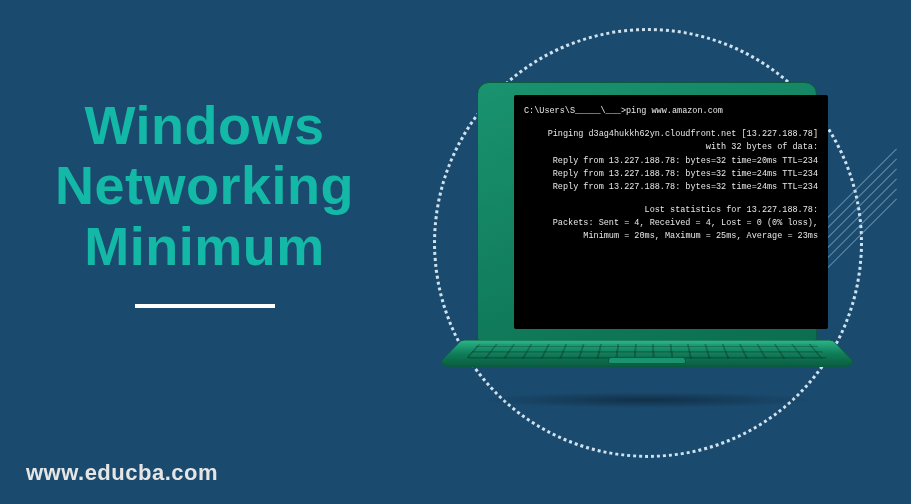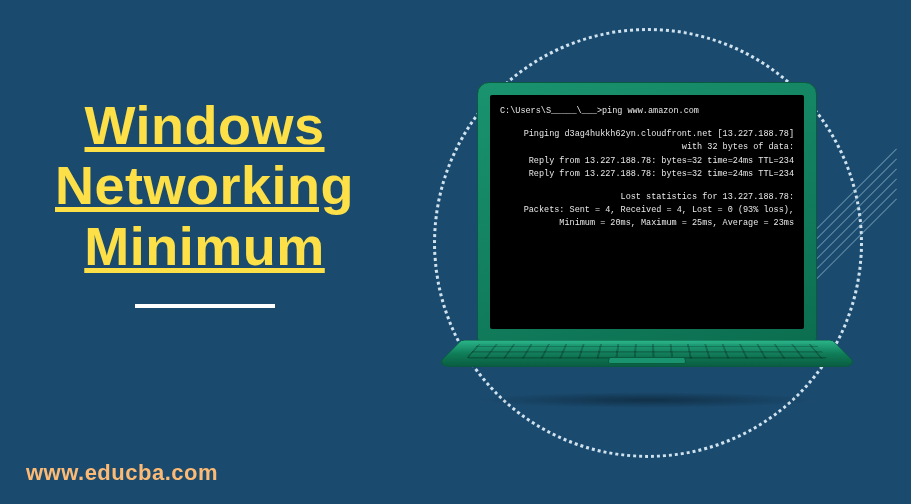--- a/index.html
+++ b/index.html
@@ -8,41 +8,40 @@
       height: 504px;
       background: #1a4a6e;
       font-family: Arial, Helvetica, sans-serif;
       position: relative;
       overflow: hidden;
     }
     .title-block {
       position: absolute;
       left: 55px;
       top: 95px;
-      color: #fde047;
-      text-decoration: underline;
+      color: #14b8a6;
     }
     .title-text {
       font-size: 54px;
       font-weight: bold;
       line-height: 1.12;
       text-align: center;
       letter-spacing: 0.5px;
     }
     .underline {
       width: 140px;
       height: 4px;
       background: #fff;
       margin: 28px auto 0 auto;
     }
     .watermark {
       position: absolute;
       left: 26px;
       bottom: 18px;
-      color: #fdba74;
+      color: #e5e5e5;
       font-size: 22px;
       font-weight: bold;
       letter-spacing: 0.5px;
       text-align: center;
     }
     .circle-dots {
       position: absolute;
       right: 48px;
       top: 28px;
       width: 430px;
@@ -86,20 +85,21 @@
       width: 100%;
       height: 100%;
       background: #000;
       border-radius: 2px;
       padding: 10px 10px;
       font-family: 'Consolas', 'Courier New', monospace;
       color: #e8e8e8;
       font-size: 8.5px;
       line-height: 1.55;
       overflow: hidden;
+      margin-left: 24px;
     }
     .screen .prompt { white-space: nowrap; }
     .screen .block { margin-top: 10px; text-align: right; }
     .screen .indent { padding-left: 18px; display: block; }
     .base {
       width: 372px;
       height: 46px;
       margin-top: -2px;
       perspective: 300px;
     }
@@ -168,26 +168,27 @@
   <div style="top:40px;left:0"></div>
   <div style="top:50px;left:0"></div>
 </div>
 
 <div class="laptop">
   <div class="lid">
     <div class="screen">
       <div class="prompt">C:\Users\S_____\___&gt;ping www.amazon.com</div>
       <div class="block">
         <div>Pinging d3ag4hukkh62yn.cloudfront.net [13.227.188.78] with 32 bytes of data:</div>
+        <div>Reply from 13.227.188.78: bytes=32 time=20ms TTL=234</div>
         <div>Reply from 13.227.188.78: bytes=32 time=24ms TTL=234</div>
         <div>Reply from 13.227.188.78: bytes=32 time=24ms TTL=234</div>
       </div>
       <div class="block">
         <div>Lost statistics for 13.227.188.78:</div>
-        <span class="indent">Packets: Sent = 4, Received = 4, Lost = 0 (93% loss),</span>
+        <span class="indent">Packets: Sent = 4, Received = 4, Lost = 0 (0% loss),</span>
         <span class="indent">Minimum = 20ms, Maximum = 25ms, Average = 23ms</span>
       </div>
     </div>
   </div>
   <div class="base">
     <div class="base-inner">
       <div class="keys"></div>
       <div class="touchpad"></div>
     </div>
   </div>

